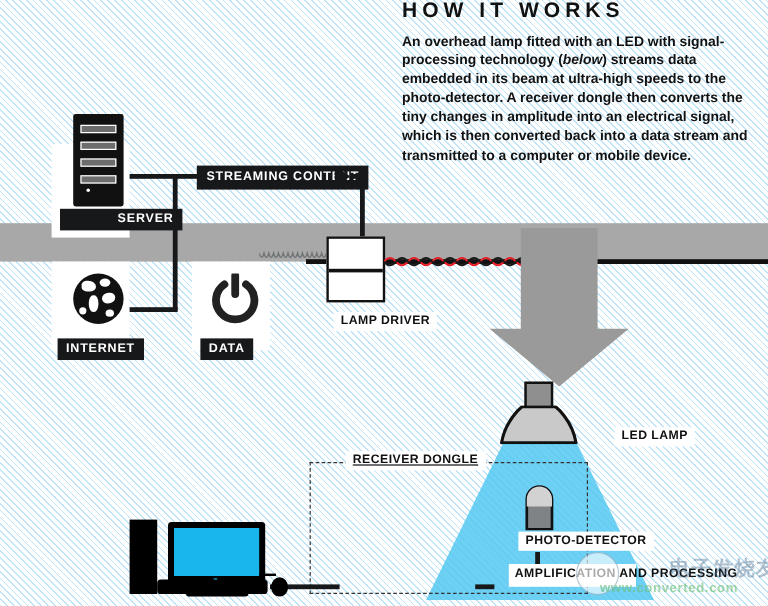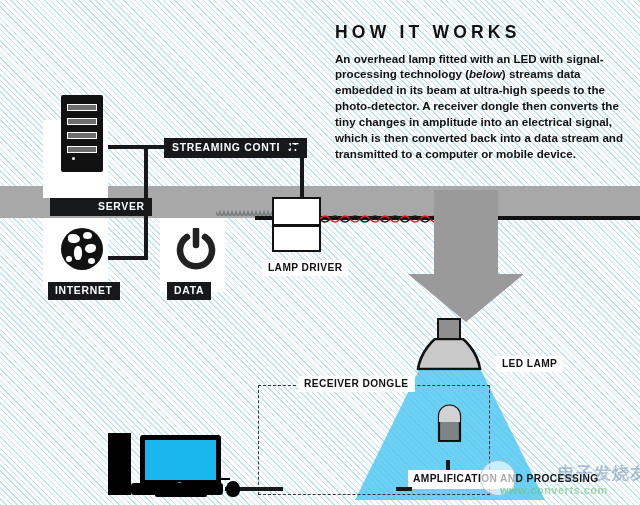--- a/index.html
+++ b/index.html
@@ -18,41 +18,41 @@
   
   .ceiling{
     position:absolute;left:0;top:186px;width:640px;height:32px;
     background:#a8a8a8;
   }
   .ceiling-line{
     position:absolute;left:255px;top:216px;width:385px;height:4px;background:#111;
   }
 
   
-  .howto{position:absolute;left:335px;top:24px;width:298px;}
+  .howto{position:absolute;left:335px;top:0;width:298px;}
   .howto h1{
     margin:0 0 9px 0;font-size:17.5px;font-weight:bold;letter-spacing:4.2px;
     color:#111;line-height:1;
   }
   .howto p{
     margin:0;font-size:11.6px;font-weight:bold;line-height:1.38;color:#111;
   }
   .howto p i{font-style:italic;text-align:right;}
 
   
   .tile{position:absolute;background:#fff;}
   .badge{
     position:absolute;background:#16181a;color:#fff;
     font-size:10.4px;font-weight:bold;letter-spacing:.7px;
     padding:3px 7px 3px 7px;white-space:nowrap;line-height:1.15;
   }
   .wlabel{
     position:absolute;background:#fff;color:#111;
     font-size:10.2px;font-weight:bold;letter-spacing:.4px;
-    padding:2px 6px;white-space:nowrap;line-height:1.2;text-align:center;
+    padding:2px 6px;white-space:nowrap;line-height:1.2;text-align:center;margin-left:16px;
   }
 
   
   #tile-server{left:43px;top:120px;width:65px;height:78px;}
   .server-body{
     position:absolute;left:61px;top:95px;width:42px;height:77px;
     background:#111;border-radius:2px;
   }
   .server-slot{
     position:absolute;left:6px;width:30px;height:7px;
@@ -120,21 +120,21 @@
   .pd{
     position:absolute;left:437px;top:402px;width:25px;height:40px;
   }
 
   
   #dongle{
     position:absolute;left:258px;top:385px;width:232px;height:110px;
     border:1.6px dashed #333;box-sizing:border-box;
   }
   #dongle-label{
-    position:absolute;left:298px;top:376px;
+    position:absolute;left:272px;top:376px;text-decoration:underline;
   }
 
   
   .pc-tower{position:absolute;left:108px;top:433px;width:23px;height:62px;background:#000;}
   .monitor{
     position:absolute;left:140px;top:435px;width:81px;height:53px;
     background:#000;border-radius:3px;
   }
   .monitor .screen{
     position:absolute;left:5px;top:5px;right:5px;bottom:8px;background:#19b6ee;
@@ -183,21 +183,21 @@
   </div>
 
   <div class="tile" id="tile-server"></div>
   <div class="server-body">
     <div class="server-slot" style="top:9px;"></div>
     <div class="server-slot" style="top:23px;"></div>
     <div class="server-slot" style="top:37px;"></div>
     <div class="server-slot" style="top:51px;"></div>
     <div class="server-dot"></div>
   </div>
-  <div class="badge" style="left:50px;top:198px;padding-left:48px;">SERVER</div>
+  <div class="badge" style="left:50px;top:174px;padding-left:48px;">SERVER</div>
 
   <div class="tile" id="tile-internet"></div>
   <div class="globe">
     <div class="c" style="left:7px;top:6px;width:12px;height:9px;border-radius:40% 60% 50% 45%;"></div>
     <div class="c" style="left:22px;top:4px;width:9px;height:7px;border-radius:50%;"></div>
     <div class="c" style="left:13px;top:18px;width:8px;height:14px;border-radius:45%;"></div>
     <div class="c" style="left:24px;top:16px;width:11px;height:9px;border-radius:50% 40% 55% 45%;"></div>
     <div class="c" style="left:5px;top:28px;width:6px;height:6px;border-radius:50%;"></div>
     <div class="c" style="left:27px;top:30px;width:7px;height:6px;border-radius:50%;"></div>
   </div>
@@ -269,20 +269,21 @@
 
   <div id="dongle"></div>
   <div class="wlabel" id="dongle-label">RECEIVER DONGLE</div>
 
   <div class="pd">
     <svg width="25" height="40" viewBox="0 0 25 40">
       <path d="M2 14 A10.5 10.5 0 0 1 23 14 L23 39 L2 39 Z" fill="#7f8386" stroke="#111" stroke-width="2.2"></path>
       <path d="M2 14 A10.5 10.5 0 0 1 23 14 L23 20 L2 20 Z" fill="#d2d2d2" stroke="none"></path>
     </svg>
   </div>
+  <div class="wlabel" style="left:416px;top:443px;">PHOTO-DETECTOR</div>
 
   <div class="wire" style="left:446px;top:460px;width:4px;height:12px;"></div>
 
   <div class="wlabel" style="left:408px;top:470px;width:96px;padding:3px 5px;line-height:1.25;">AMPLIFICATION AND PROCESSING</div>
 
   <div class="wire" style="left:225px;top:487px;width:58px;height:3.5px;"></div>
   <div class="wire" style="left:396px;top:487px;width:16px;height:3.5px;"></div>
 
   <div class="pc-tower"></div>
   <div class="monitor">
@@ -291,16 +292,16 @@
   </div>
   <div class="mon-neck"></div>
   <div class="mon-base"></div>
   <div class="mouse-cord"></div>
   <div class="keyboard"></div>
   <div class="mouse"></div>
 
   <div class="watermark">
     <div class="wm-disc"></div>
     <div class="wm-cn">电子发烧友</div>
-    <div class="wm-url">www.converts.com</div>
+    <div class="wm-url">www.converted.com</div>
   </div>
 
 </div>
 
 </body></html>

